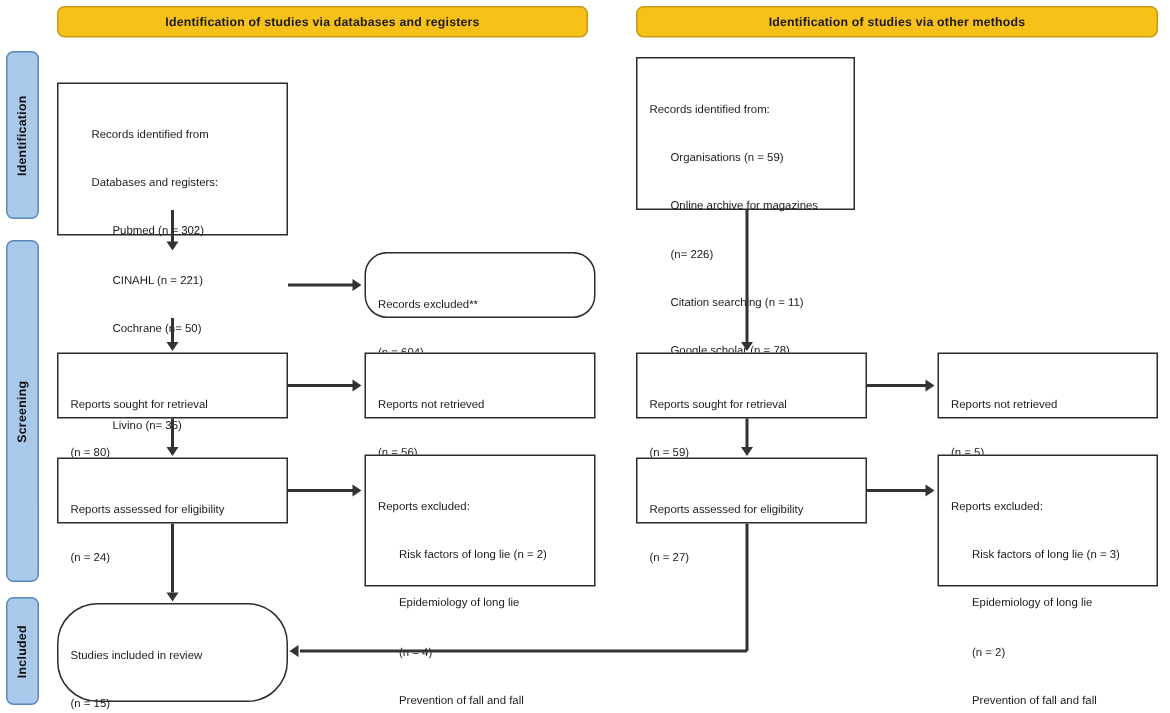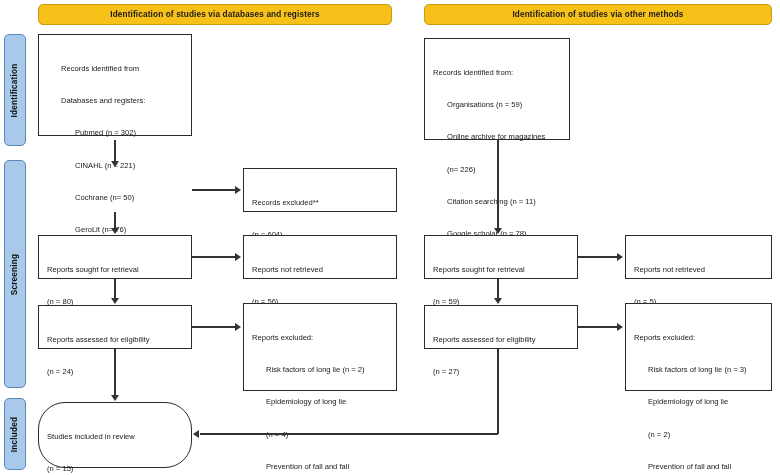--- a/index.html
+++ b/index.html
@@ -71,23 +71,23 @@
     color: #1a1a1a;
     font-size: 7.6px;
     line-height: 1.42;
     padding: 7px 0 0 8px;
     white-space: pre-wrap;
   }
   .box .ind { padding-left: 14px; display: block; }
   .box .ln  { display: block; }
 
   
-  #box-identified-db      { left: 38px;  top: 34px;  width: 154px; height: 102px; padding-left: 22px; }
+  #box-identified-db      { left: 38px;  top: 55px;  width: 154px; height: 102px; padding-left: 22px; }
   #box-screened           { left: 38px;  top: 168px; width: 154px; height: 44px; }
-  #box-excluded           { left: 243px; top: 168px; width: 154px; height: 44px; }
+  #box-excluded           { left: 243px; top: 168px; width: 154px; height: 44px; border-radius: 15px; }
   #box-sought             { left: 38px;  top: 235px; width: 154px; height: 44px; }
   #box-not-retrieved      { left: 243px; top: 235px; width: 154px; height: 44px; }
   #box-assessed           { left: 38px;  top: 305px; width: 154px; height: 44px; }
   #box-reports-excluded   { left: 243px; top: 303px; width: 154px; height: 88px; }
   #box-included           { left: 38px;  top: 402px; width: 154px; height: 66px; border-radius: 27px; }
 
   
   #box-identified-other   { left: 424px; top: 38px;  width: 146px; height: 102px; }
   #box-sought-r           { left: 424px; top: 235px; width: 154px; height: 44px; }
   #box-not-retrieved-r    { left: 625px; top: 235px; width: 147px; height: 44px; }

